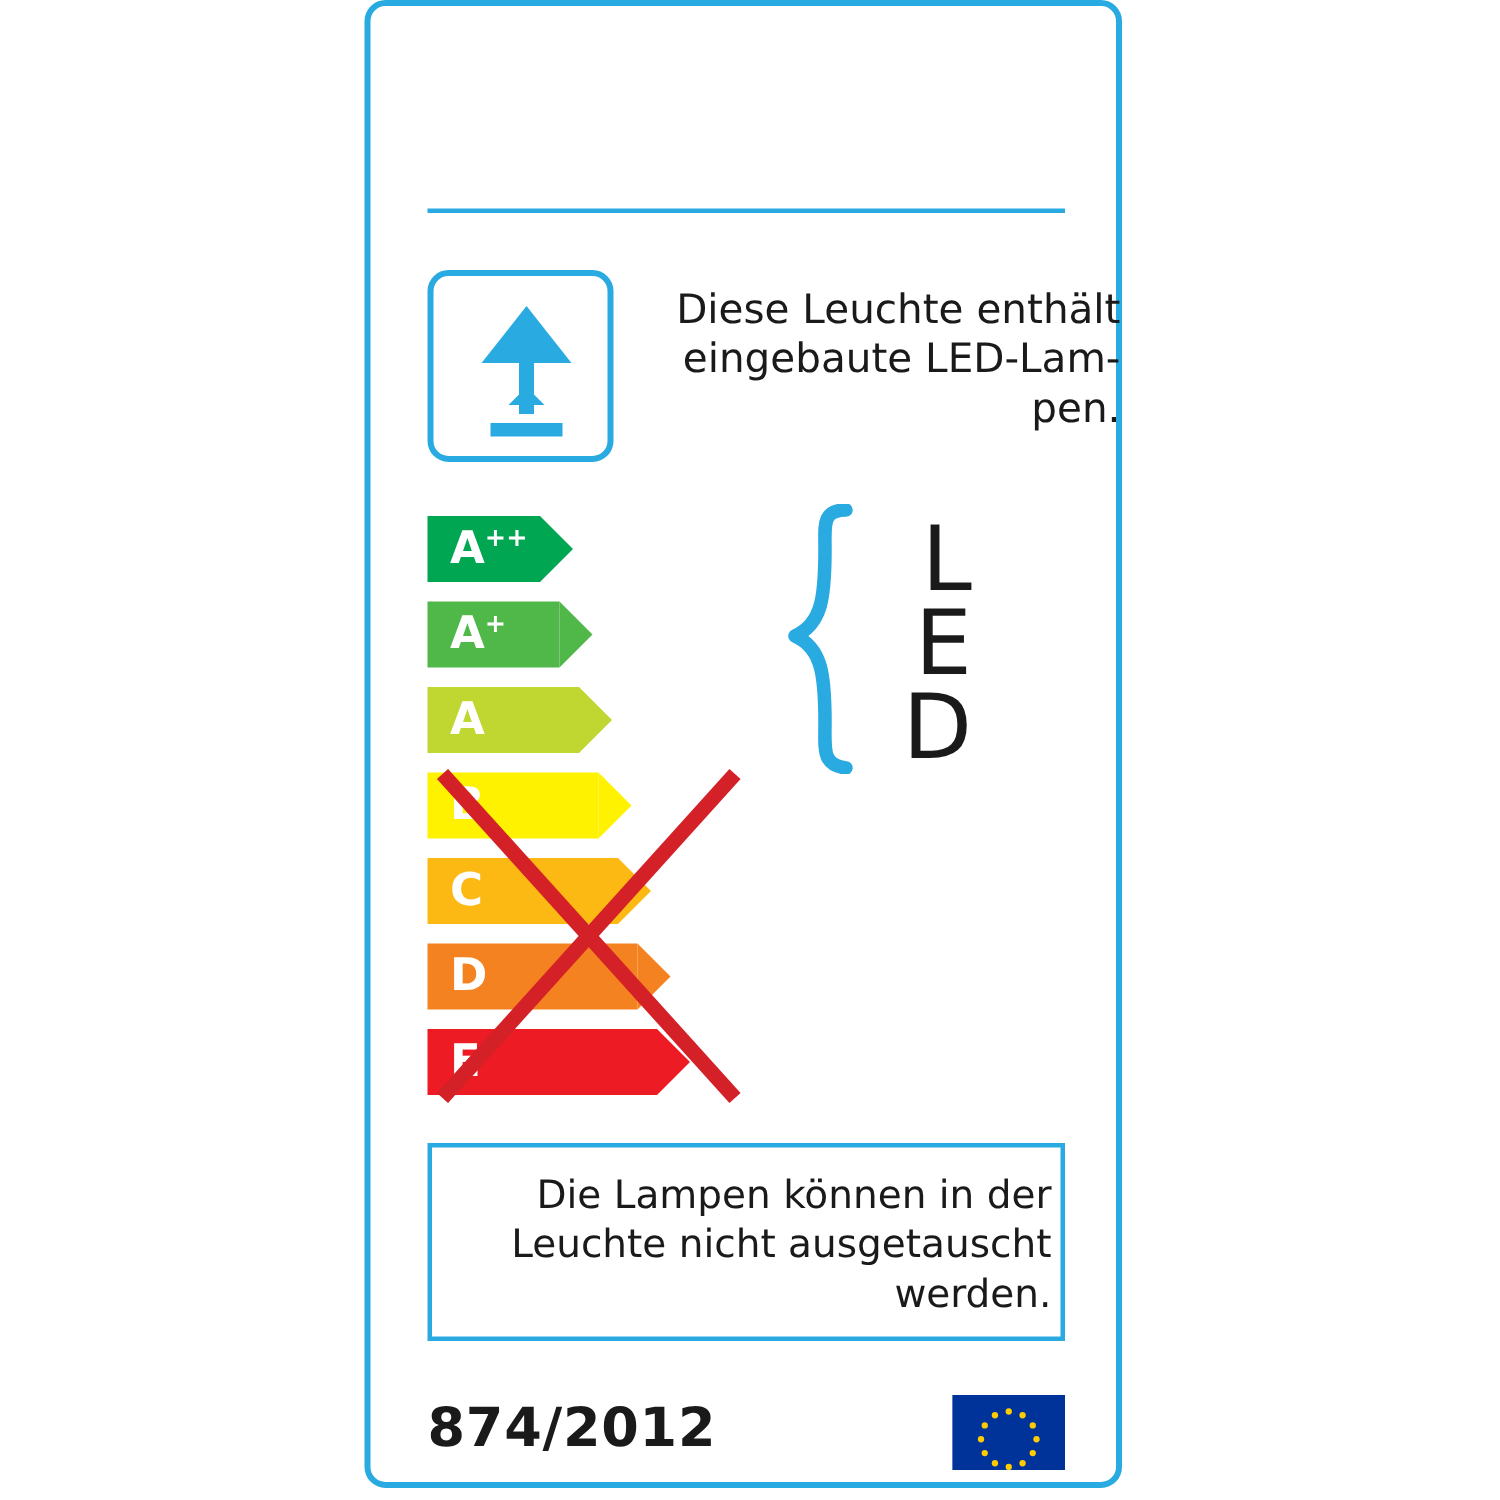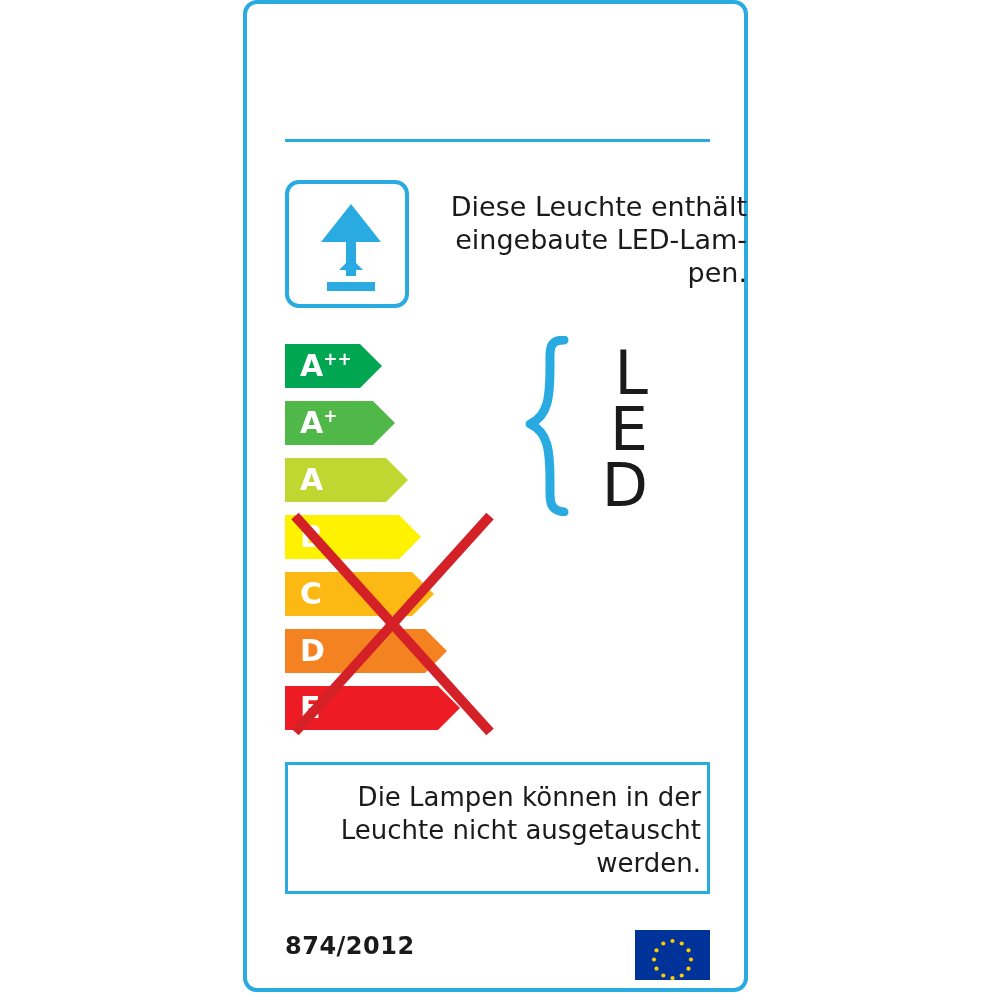--- a/index.html
+++ b/index.html
@@ -152,21 +152,21 @@
     font-size: 26px;
     line-height: 33px;
     color: #1a1a1a;
     white-space: pre-line;
   }
   
   .reg-no {
     position: absolute;
     left: 285px;
     top: 932px;
-    font-size: 24px;
+    font-size: 36px;
     font-weight: bold;
     color: #1a1a1a;
     letter-spacing: 0.5px;
   }
   .eu-flag {
     position: absolute;
     left: 635px;
     top: 930px;
     width: 75px;
     height: 50px;

